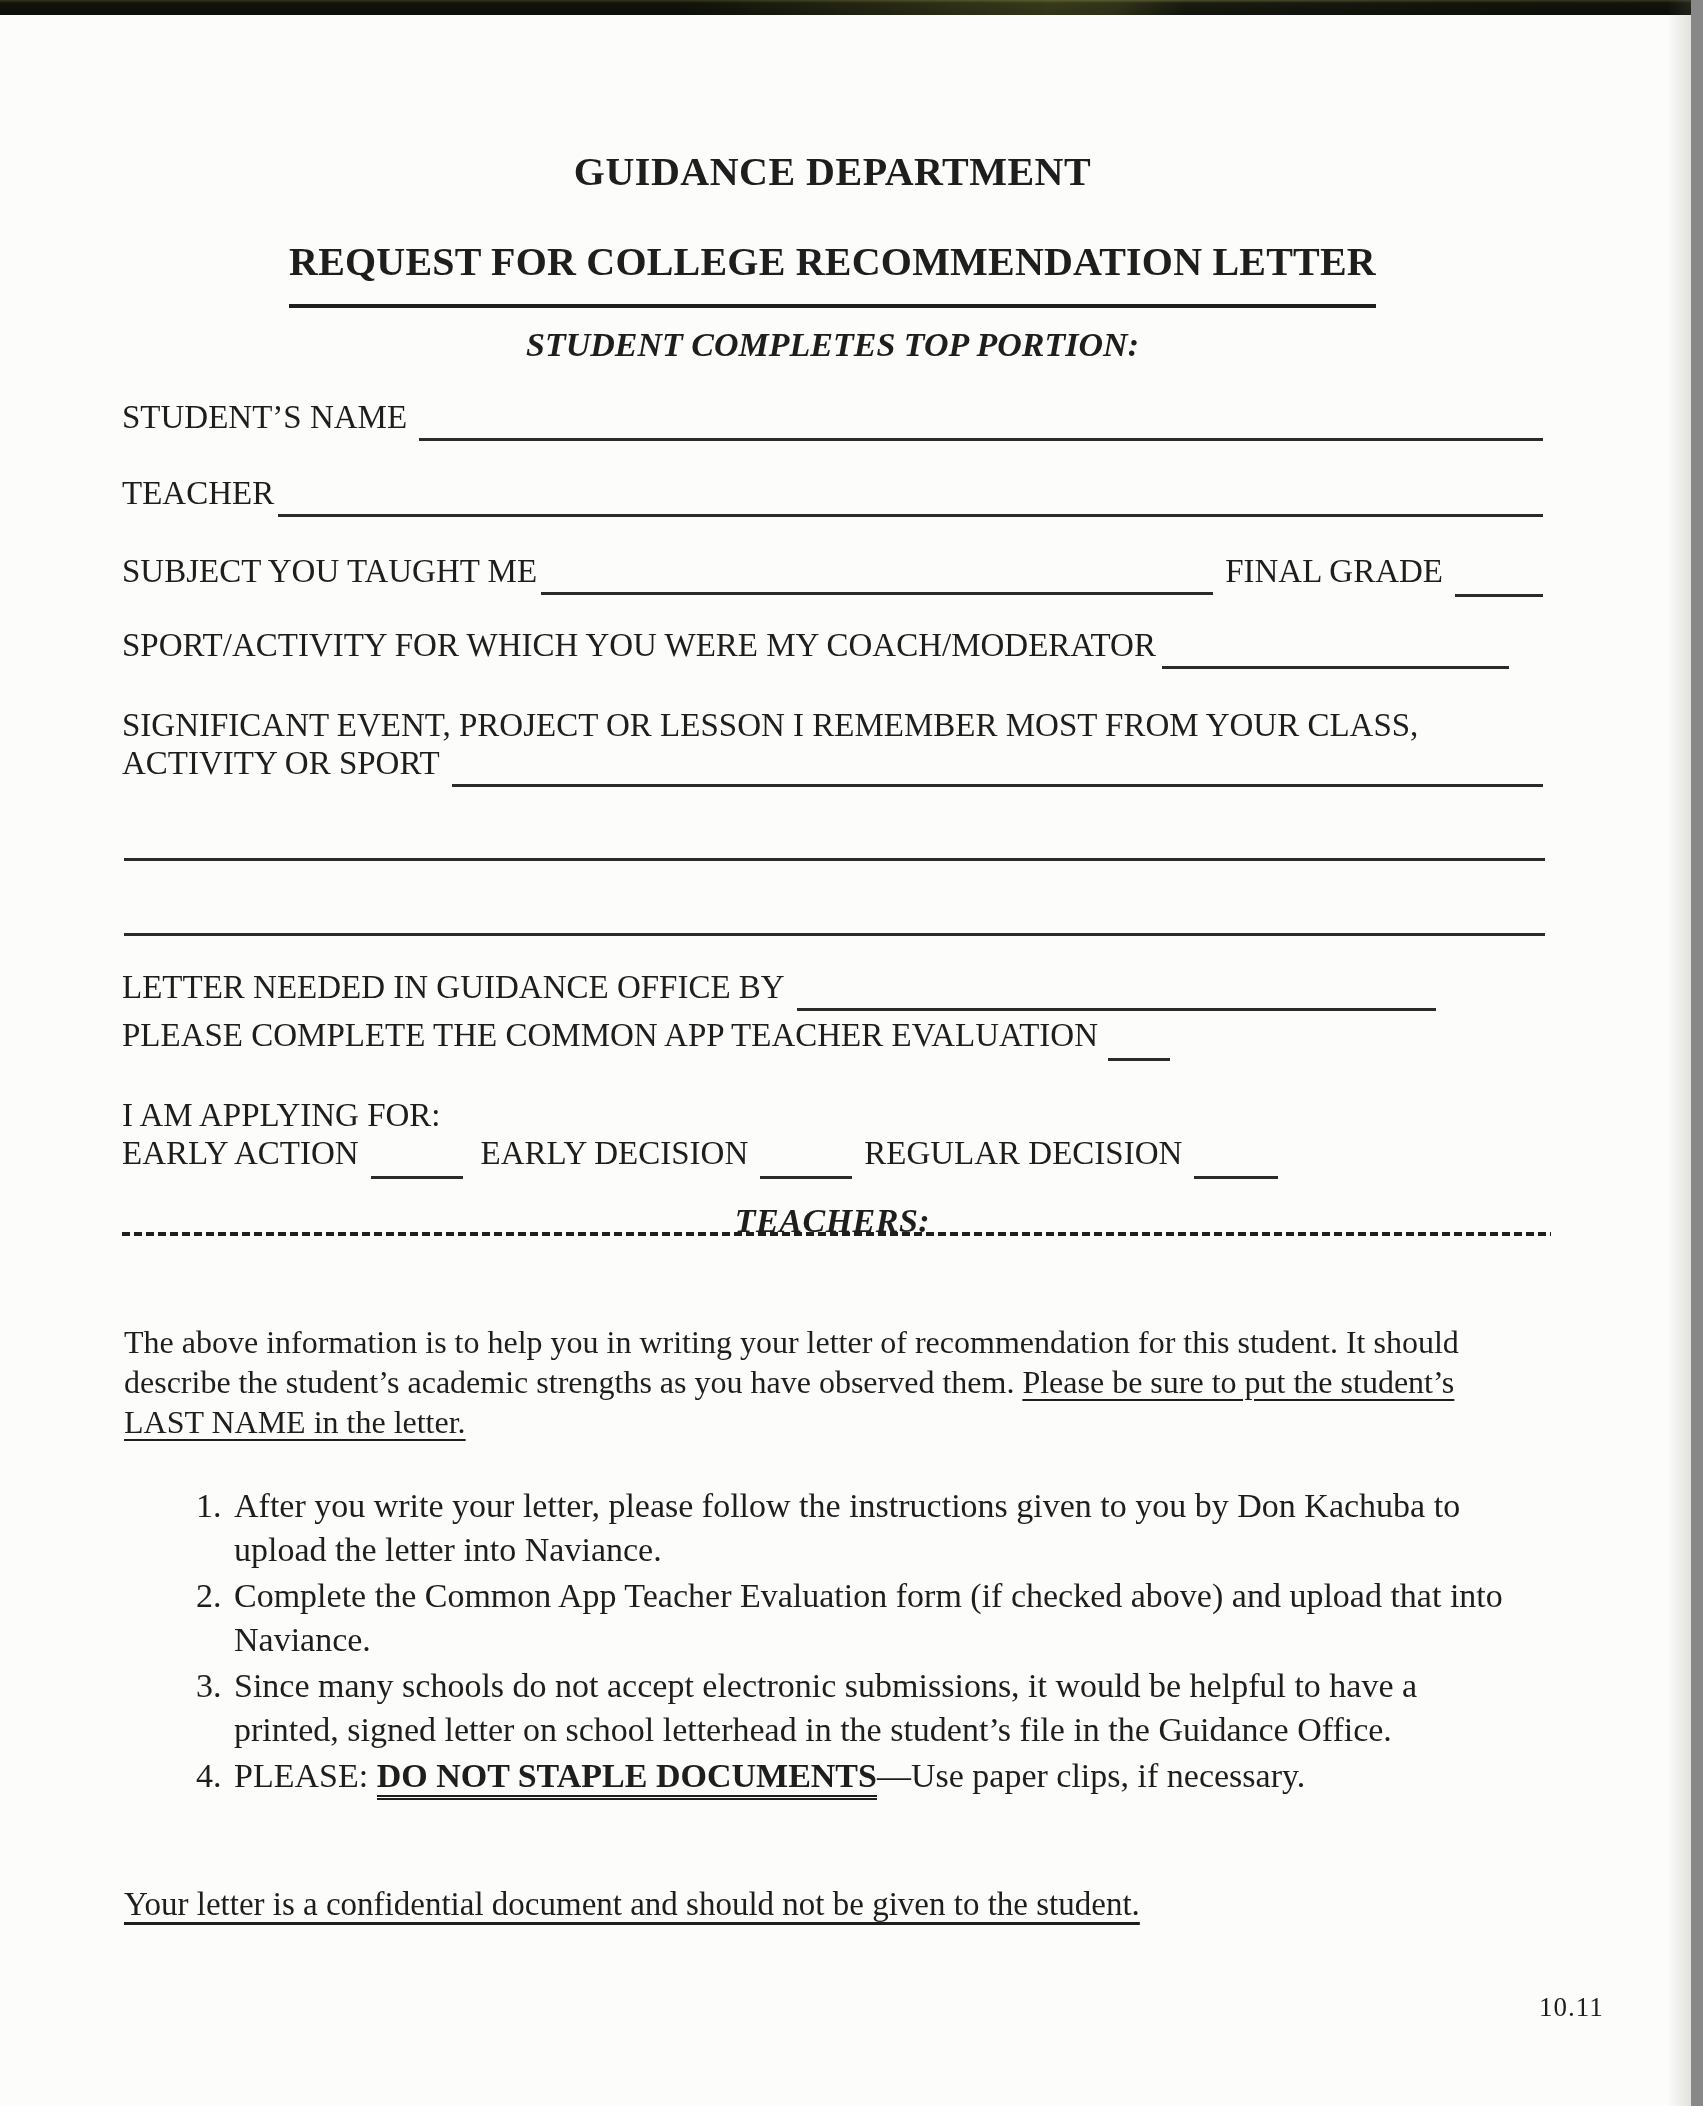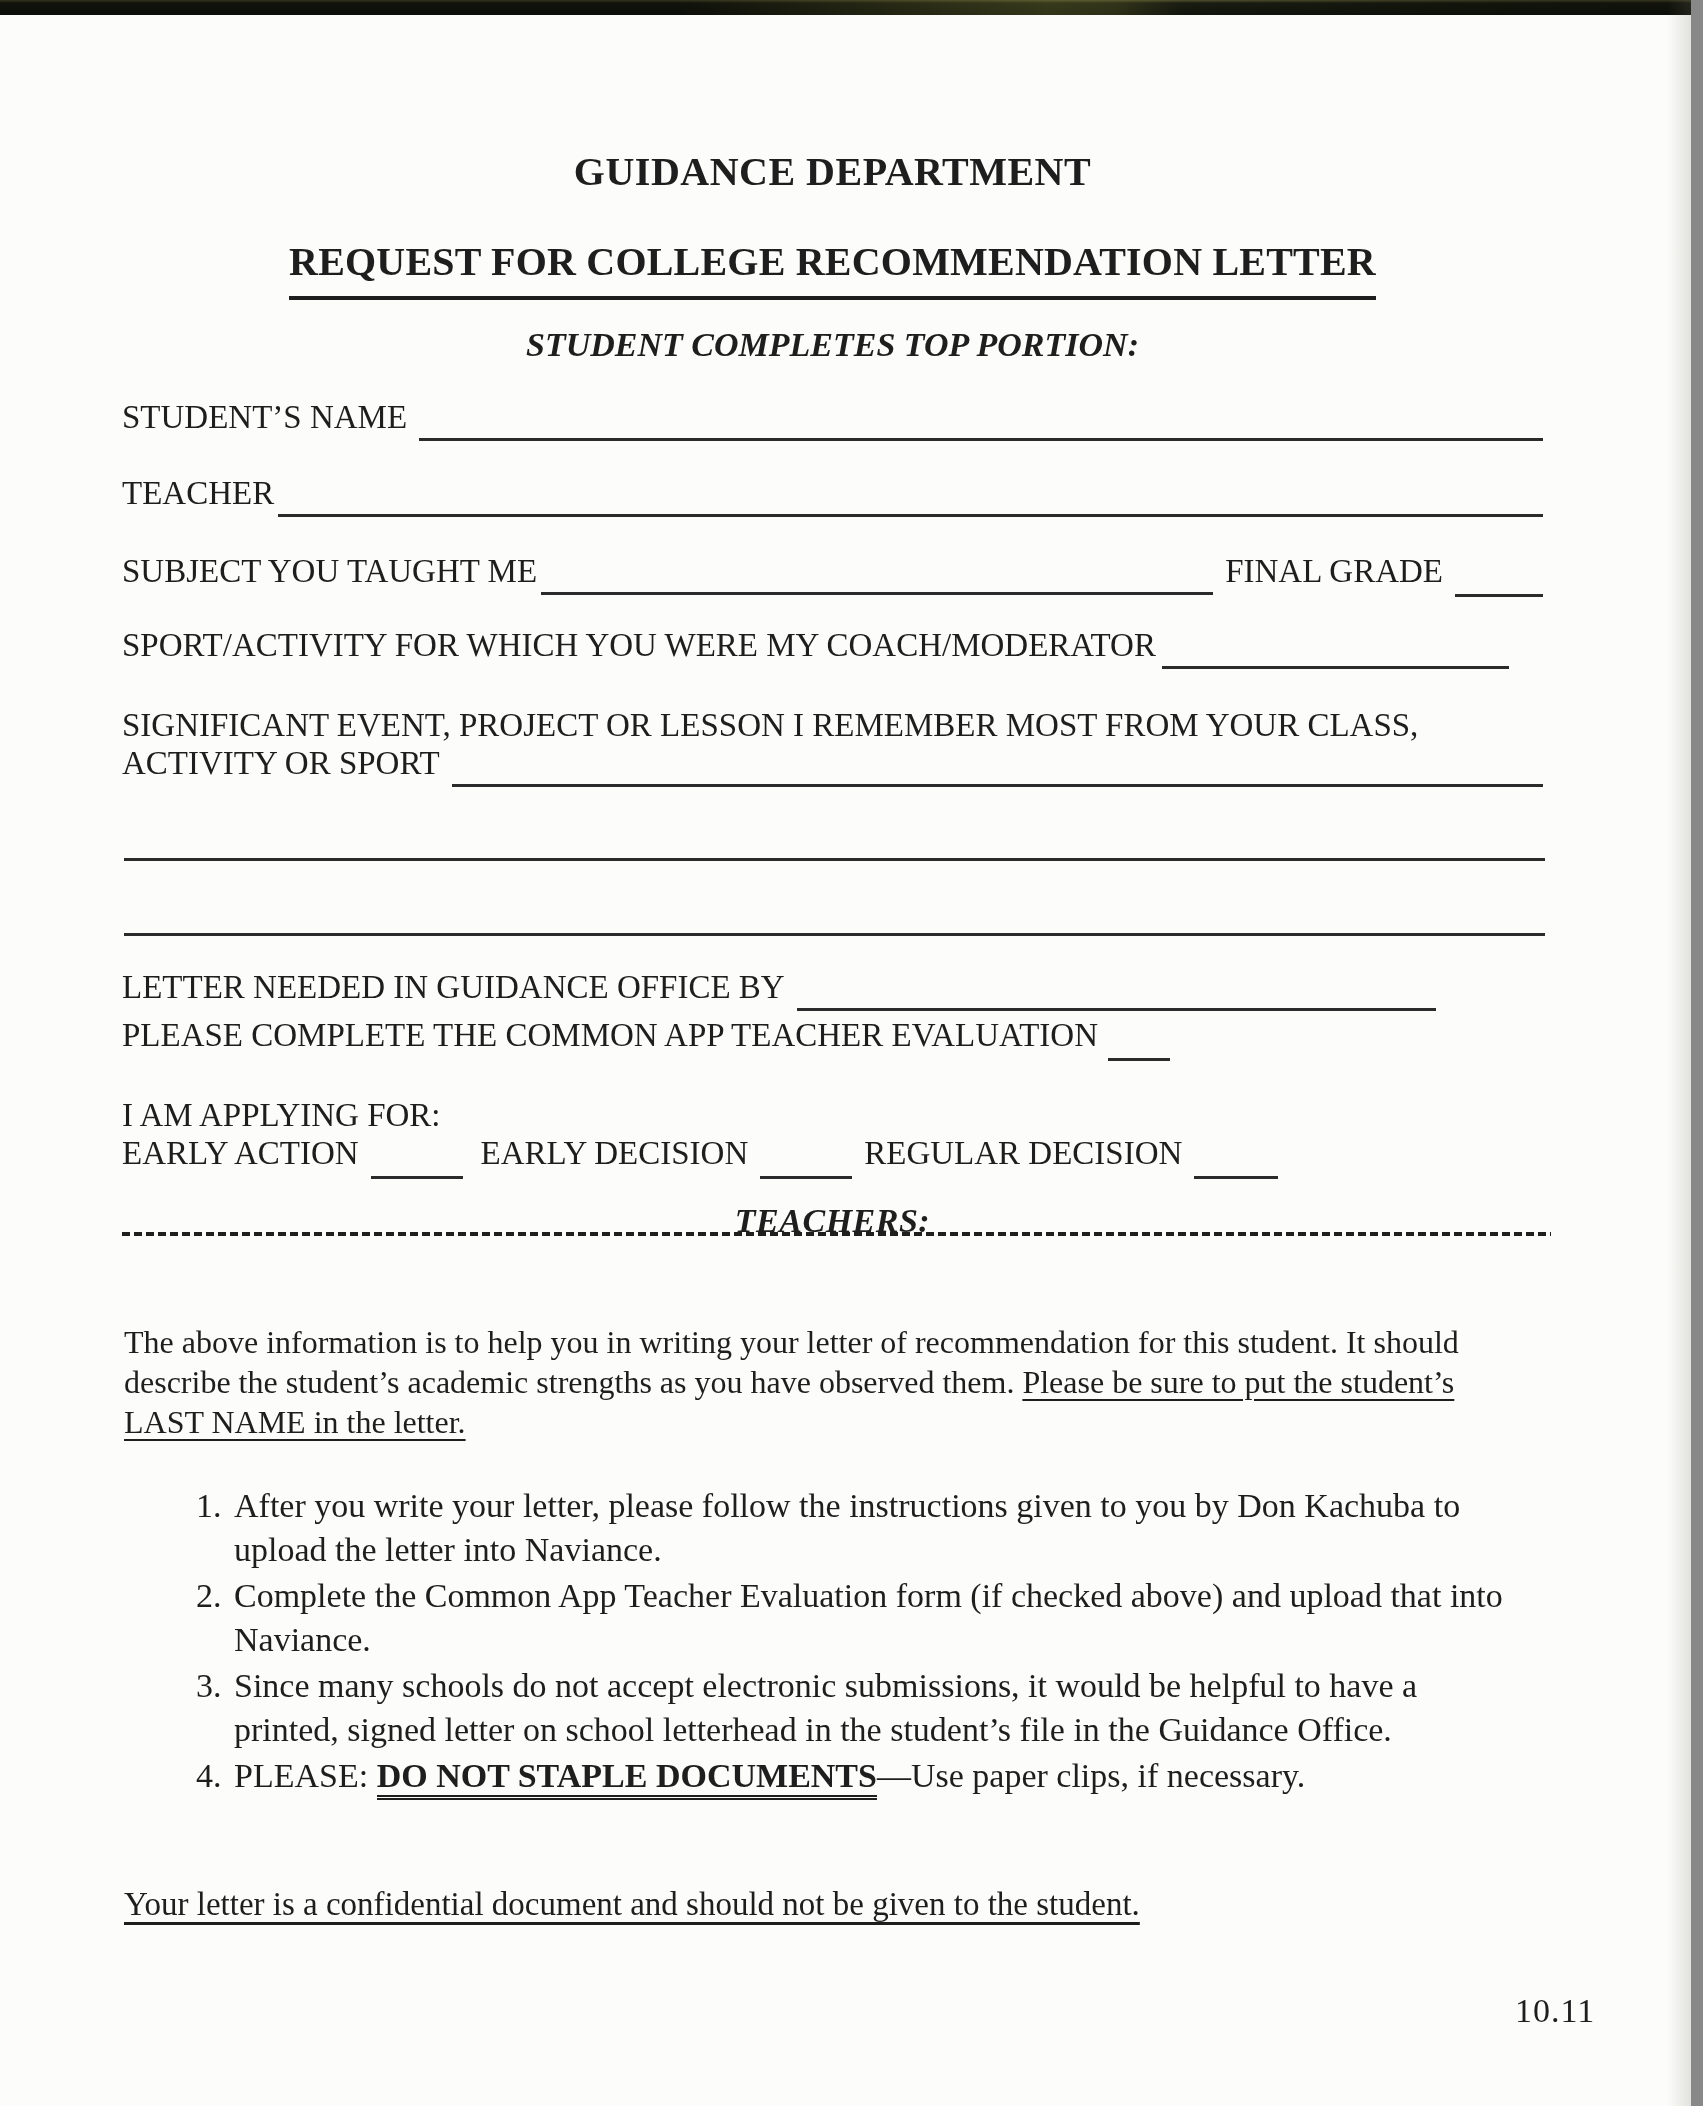--- a/index.html
+++ b/index.html
@@ -18,21 +18,21 @@
       linear-gradient(90deg, rgba(0,0,0,.38) 0%, rgba(0,0,0,.38) 40%, rgba(110,110,48,.35) 62%, rgba(110,110,48,.28) 66%, rgba(0,0,0,.05) 70%, rgba(0,0,0,.28) 86%, rgba(0,0,0,.38) 100%),
       linear-gradient(180deg,#55552f 0,#1b1e12 3px,#12150d 100%);
   }
   .edge-shade{
     position:absolute;top:0;right:0;width:24px;height:100%;
     background:linear-gradient(90deg, rgba(120,120,105,0) 0%, rgba(120,120,105,.20) 100%);
   }
   .centered{position:absolute;left:122px;right:148px;text-align:center;}
   .dept-title{font-size:40px;font-weight:bold;letter-spacing:.5px;}
   .main-title{font-size:40px;font-weight:bold;letter-spacing:.2px;}
-  .main-title .u{border-bottom:4px solid #1e1e1e;padding-bottom:12px;}
+  .main-title .u{border-bottom:4px solid #1e1e1e;padding-bottom:20px;}
   .subtitle{font-size:34px;font-weight:bold;font-style:italic;}
   .row{position:absolute;left:122px;right:148px;display:flex;align-items:flex-end;font-size:33px;line-height:38px;}
   .row .lbl{white-space:nowrap;}
   .blank{flex:1;border-bottom:3px solid #2b2b2b;margin-bottom:-5px;margin-left:12px;}
   .blank-fixed{border-bottom:3px solid #2b2b2b;margin-bottom:-7px;margin-left:12px;}
   .hline{position:absolute;left:124px;border-bottom:3px solid #2b2b2b;}
   .textline{position:absolute;left:122px;right:148px;font-size:33px;line-height:38px;}
   .dashes{
     position:absolute;left:122px;right:140px;height:4px;
     background:repeating-linear-gradient(90deg,#1f1f1f 0 8px,rgba(0,0,0,0) 8px 12px);
@@ -43,21 +43,21 @@
   ol.instructions{
     position:absolute;left:122px;width:1390px;margin:0;padding:0 0 0 108px;
     font-size:34px;line-height:44px;list-style:decimal;
   }
   ol.instructions li{padding-left:4px;margin:0 0 2px 0;max-width:1280px;}
   .staple{font-weight:bold;border-bottom:5px double #1e1e1e;padding-bottom:1px;}
   .confidential{
     position:absolute;left:124px;font-size:33px;line-height:40px;
     text-decoration:underline;text-decoration-thickness:3px;text-underline-offset:7px;
   }
-  .rev{position:absolute;font-size:34px;letter-spacing:1px;}
+  .rev{position:absolute;font-size:27px;letter-spacing:1px;margin-left:24px;}
 </style>
 </head>
 <body>
 
 <div class="page">
 
   <div class="scan-band"></div>
   <div class="edge-shade"></div>
 
   <div class="centered dept-title" style="top:148px">GUIDANCE DEPARTMENT</div>

